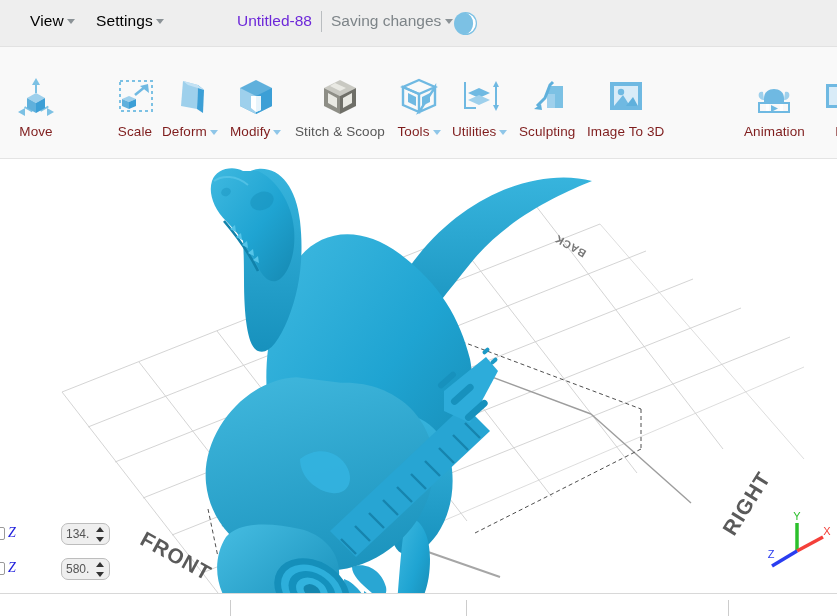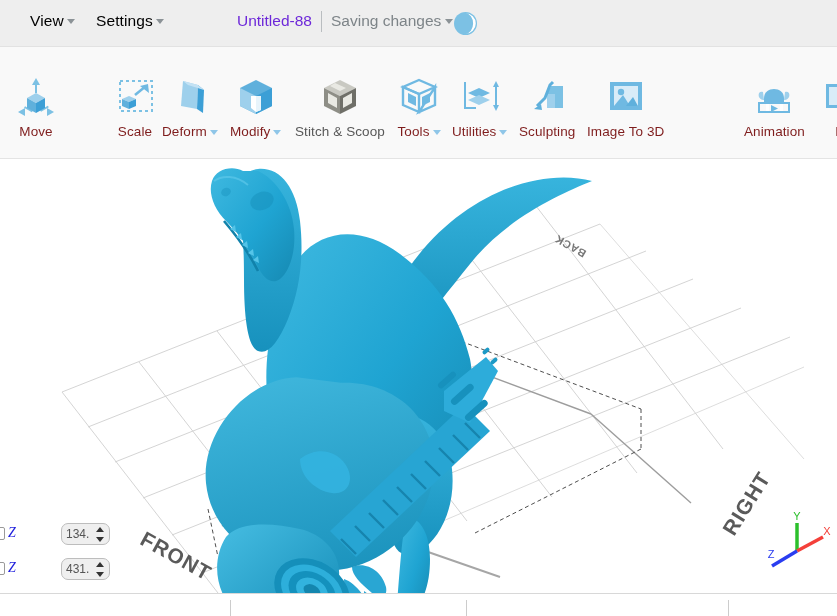--- a/index.html
+++ b/index.html
@@ -611,21 +611,21 @@
         <span class="up"></span>
         <span class="dn"></span>
       </span>
     </div>
   </div>
 
   <div class="zrow" id="zrow-2">
     <div class="zcheck"></div>
     <div class="zlabel">Z</div>
     <div class="zinput">
-      <span class="zval">431.</span>
+      <span class="zval">580.</span>
       <span class="zstep">
         <span class="up"></span>
         <span class="dn"></span>
       </span>
     </div>
   </div>
 
   <div class="bottombar">
     <div class="bb-div" style="left:230px"></div>
     <div class="bb-div" style="left:466px"></div>

